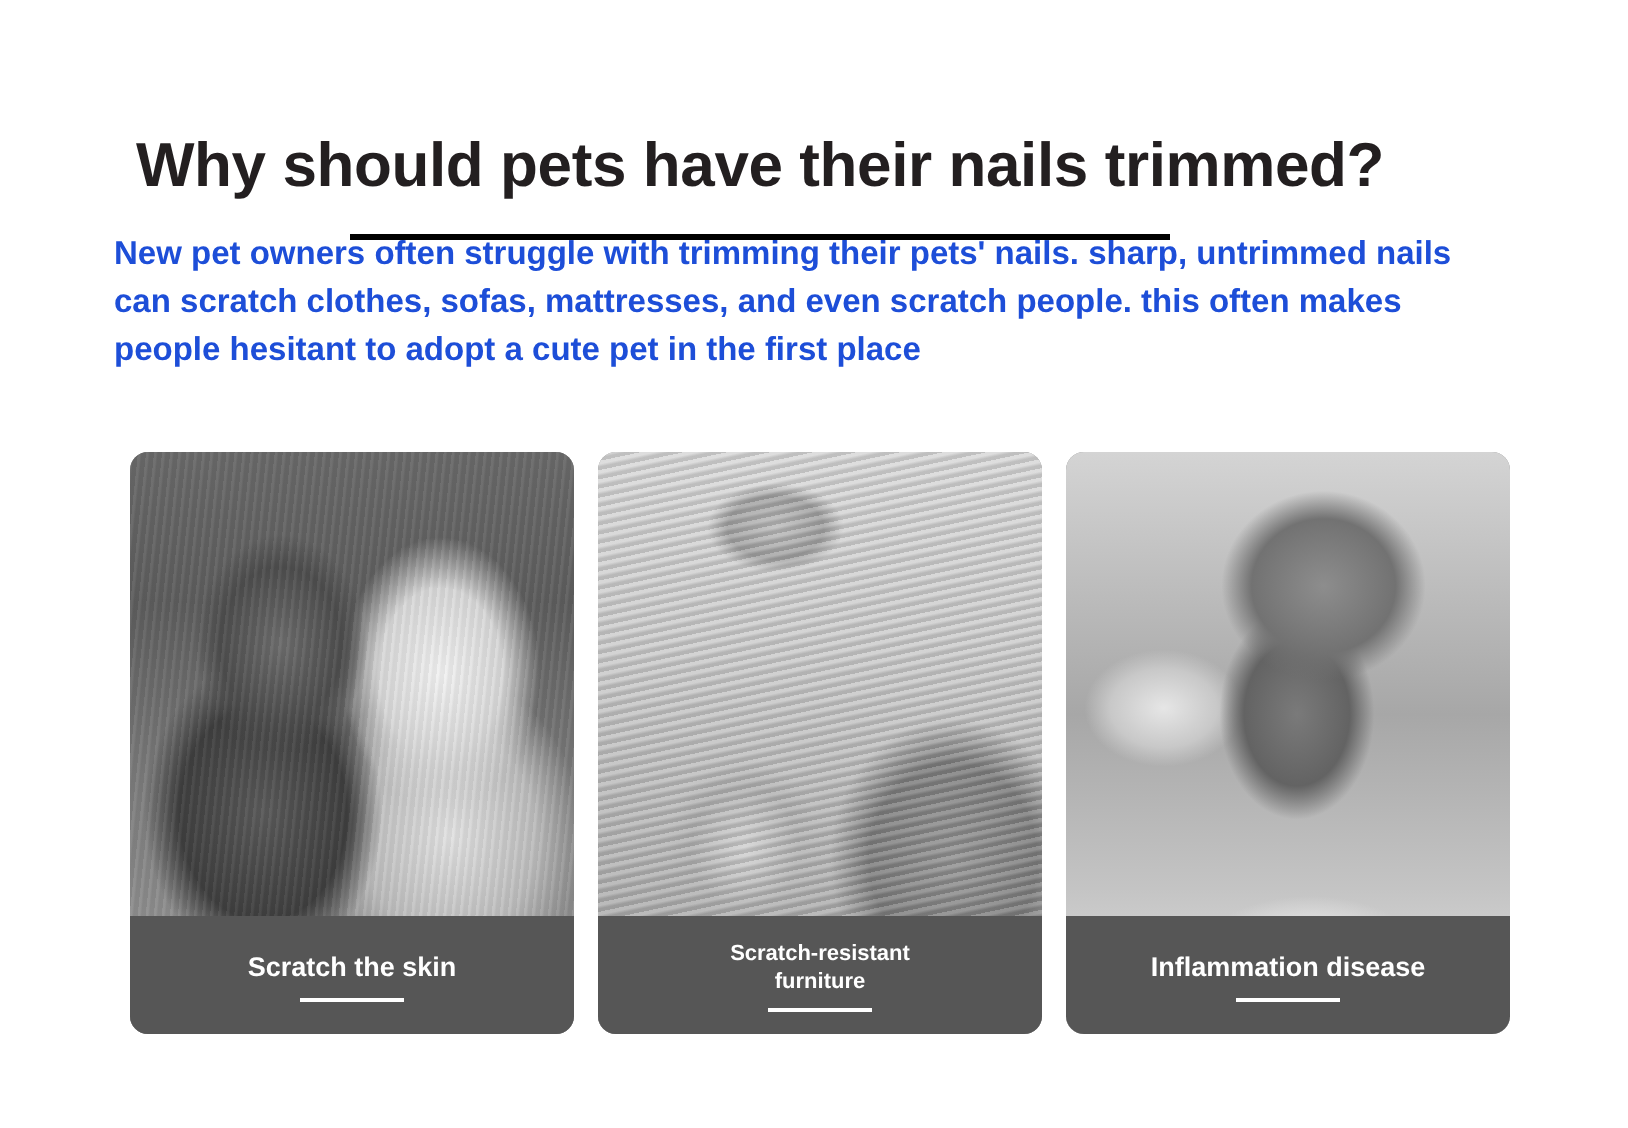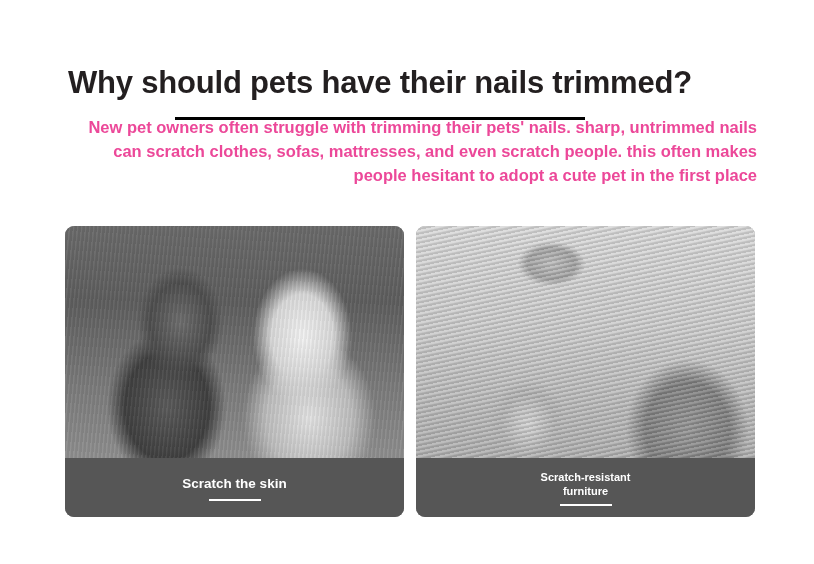--- a/index.html
+++ b/index.html
@@ -45,24 +45,24 @@
     background: #000000;
     margin: 16px auto 0 auto;
   }
 
   .subtitle {
     position: absolute;
     top: 116px;
     left: 50%;
     transform: translateX(-50%);
     width: 700px;
-    text-align: right;
+    text-align: left;
     font-size: 16.5px;
     font-weight: bold;
-    color: #ec4899;
+    color: #1d4ed8;
     line-height: 1.45;
   }
 
   
   .cards {
     position: absolute;
     top: 226px;
     left: 65px;
     width: 690px;
     height: 291px;
@@ -201,16 +201,23 @@
 
     <div class="card">
       <div class="photo photo-fabric"></div>
       <div class="caption two-line">
         <div class="caption-text">Scratch-resistant
 furniture</div>
         <div class="caption-underline"></div>
       </div>
     </div>
 
+    <div class="card">
+      <div class="photo photo-puppy"></div>
+      <div class="caption">
+        <div class="caption-text">Inflammation disease</div>
+        <div class="caption-underline"></div>
+      </div>
+    </div>
 
 
   </div>
 </div>
 
 </body></html>

